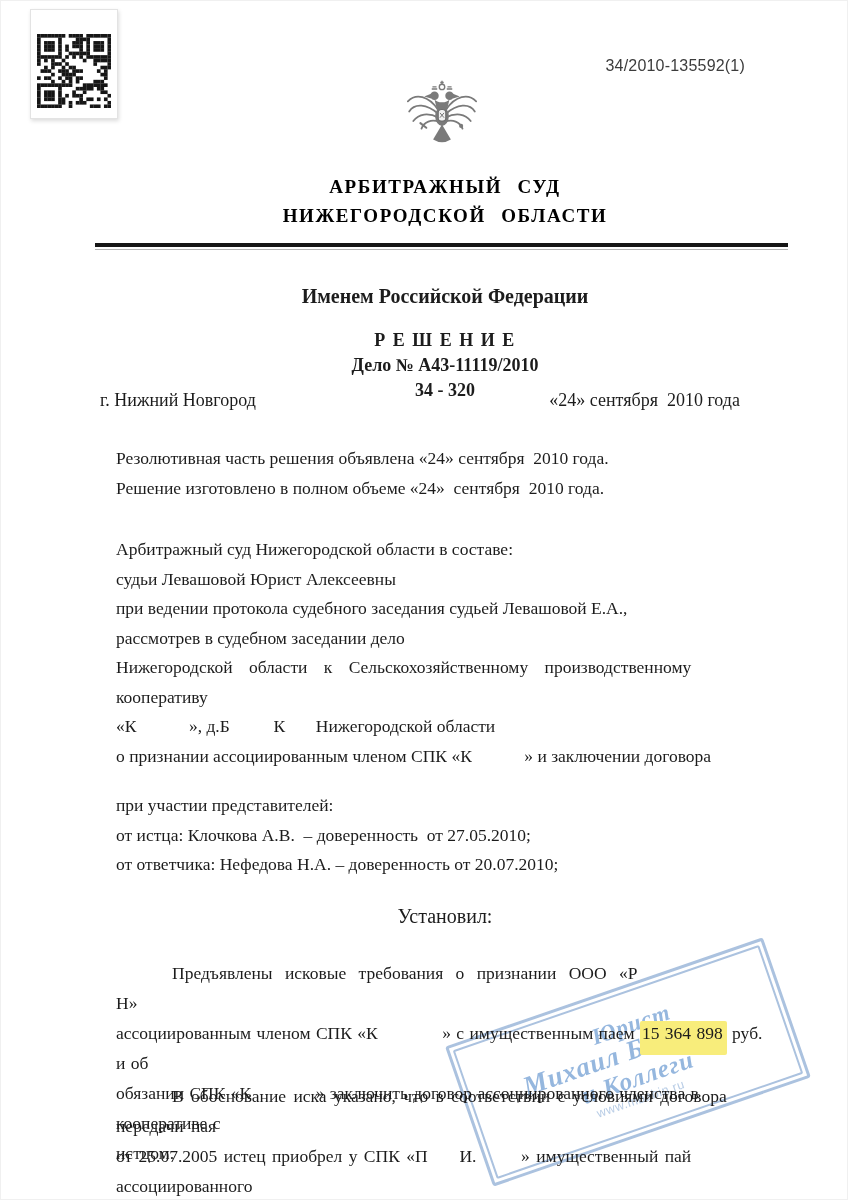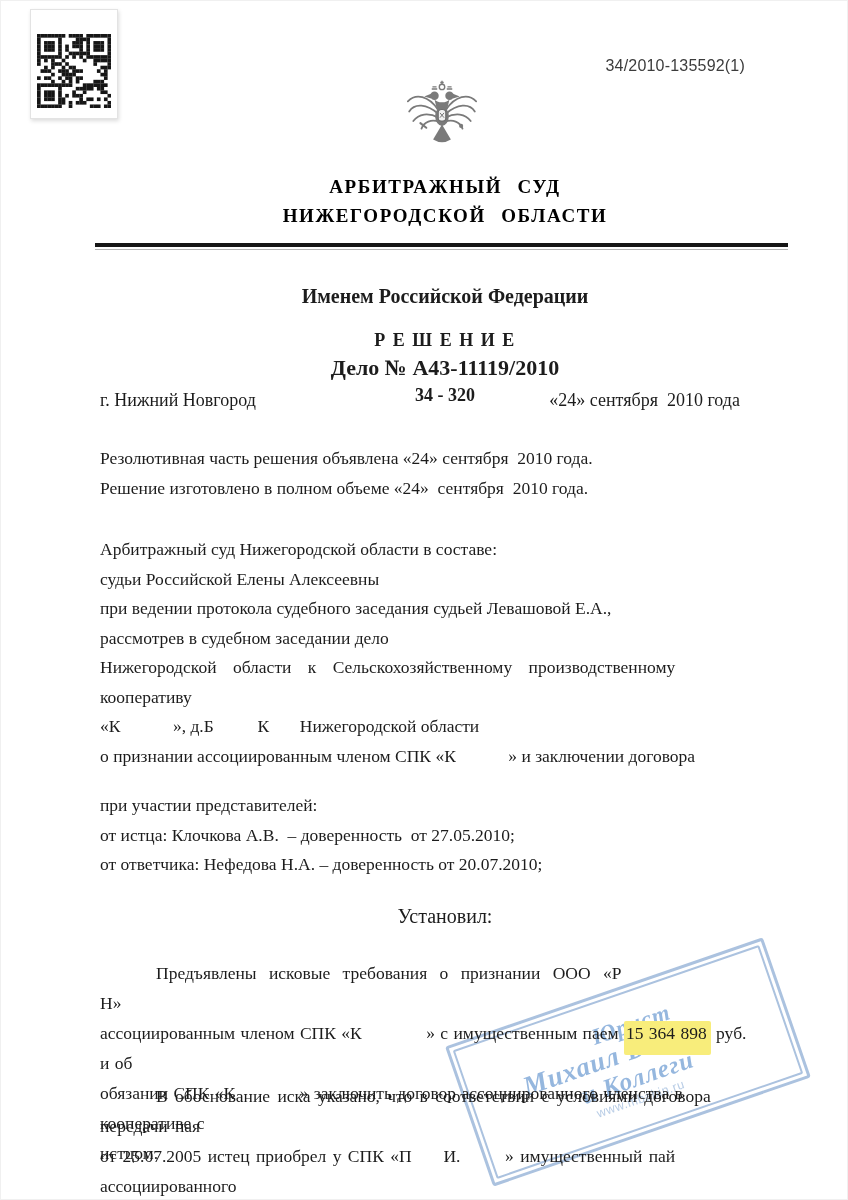--- a/index.html
+++ b/index.html
@@ -28,29 +28,29 @@
     font-weight:bold;font-size:19px;letter-spacing:1.6px;word-spacing:9px;
     color:#000000;
   }
   .court-title .t2{margin-top:7px;}
   .rule{position:absolute;left:95px;top:243px;width:693px;height:4px;background:#161616;}
   .rule-sub{position:absolute;left:95px;top:249px;width:693px;height:1px;background:#b5b5b5;}
   
   .head-block{position:absolute;left:100px;top:273px;width:690px;text-align:center;}
   .in-name{font-weight:bold;font-size:20px;margin-top:12px;}
   .decision{font-weight:bold;font-size:18px;letter-spacing:1.5px;margin-top:22px;}
-  .case-no{font-weight:bold;font-size:22px;margin-top:4px;}
+  .case-no{font-weight:bold;font-size:18px;margin-top:4px;}
   .case-sub{font-weight:bold;font-size:18px;margin-top:4px;}
   
   .city-date{
     position:absolute;left:100px;top:390px;width:640px;display:flex;
     justify-content:space-between;font-size:18px;white-space:pre-wrap;
   }
   
-  .col{position:absolute;left:100px;width:660px;font-size:17.5px;}
+  .col{position:absolute;left:116px;width:660px;font-size:17.5px;}
   .ln{line-height:29.5px;white-space:pre-wrap;min-height:29.5px;}
   .g-res{top:444px;}
   .g-court{top:535px;}
   .g-claim{top:653px;}
   .g-repr{top:791px;}
   .g-p1{top:958px;}
   .g-p1 .ln{line-height:30px;}
   .g-p2{top:1081px;}
   .g-p2 .ln{line-height:30px;}
   .ws6{word-spacing:6px;}
@@ -393,21 +393,21 @@
       <span>«24» сентября  2010 года</span>
     </div>
 
     <div class="col g-res">
       <div class="ln">Резолютивная часть решения объявлена «24» сентября  2010 года.</div>
       <div class="ln">Решение изготовлено в полном объеме «24»  сентября  2010 года.</div>
     </div>
 
     <div class="col g-court">
       <div class="ln">Арбитражный суд Нижегородской области в составе:</div>
-      <div class="ln">судьи Российской Елены Алексеевны</div>
+      <div class="ln">судьи Левашовой Юрист Алексеевны</div>
       <div class="ln">при ведении протокола судебного заседания судьей Левашовой Е.А.,</div>
       <div class="ln">рассмотрев в судебном заседании дело</div>
     </div>
 
     <div class="col g-claim">
       <div class="ln ws12">Нижегородской области к Сельскохозяйственному производственному кооперативу</div>
       <div class="ln">«К            », д.Б          К       Нижегородской области</div>
       <div class="ln">о признании ассоциированным членом СПК «К            » и заключении договора</div>
     </div>
 

